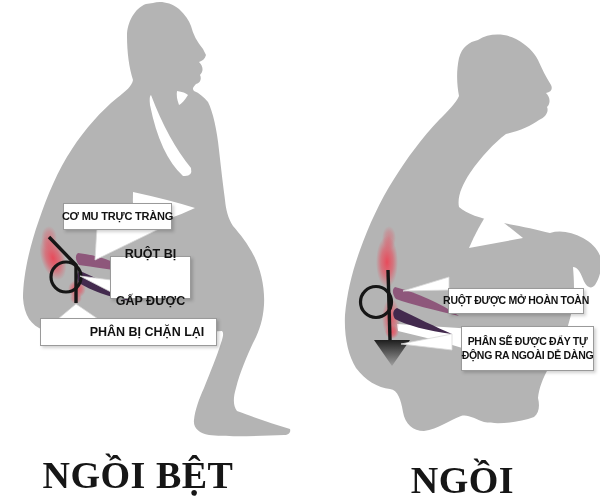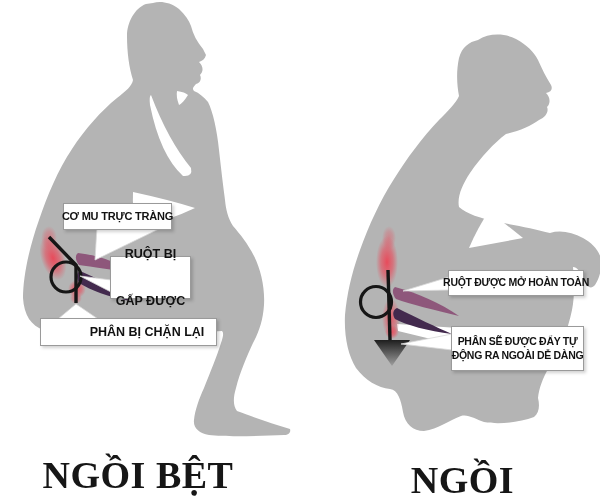--- a/index.html
+++ b/index.html
@@ -136,25 +136,25 @@
 
   <div class="label-box" style="left:110px; top:256px; width:79px; height:41px; font-size:12.5px;gap:30px;">
     <div>RUỘT BỊ</div>
     <div>GẤP ĐƯỢC</div>
   </div>
 
   <div class="label-box" style="left:40px; top:318px; width:138px; height:26px; font-size:12.5px;padding-left:37px;">
     <div>PHÂN BỊ CHẶN LẠI</div>
   </div>
 
-  <div class="label-box" style="left:448px; top:270px; width:134px; height:24px; font-size:10.5px; letter-spacing:-0.3px;">
+  <div class="label-box" style="left:448px; top:288px; width:134px; height:24px; font-size:10.5px; letter-spacing:-0.3px;">
     <div>RUỘT ĐƯỢC MỞ HOÀN TOÀN</div>
   </div>
 
-  <div class="label-box" style="left:451px; top:326px; width:131px; height:43px; font-size:10.5px; letter-spacing:-0.3px;text-align:right;">
+  <div class="label-box" style="left:461px; top:326px; width:131px; height:43px; font-size:10.5px; letter-spacing:-0.3px;text-align:right;">
     <div>PHÂN SẼ ĐƯỢC ĐẨY TỰ</div>
     <div>ĐỘNG RA NGOÀI DỄ DÀNG</div>
   </div>
 
   <div class="caption" style="left:38px; top:453px; width:200px;">NGỒI BỆT</div>
 
   <div class="caption" style="left:360px; top:458px; width:205px;">NGỒI XỔM</div>
 
 </div>
 

